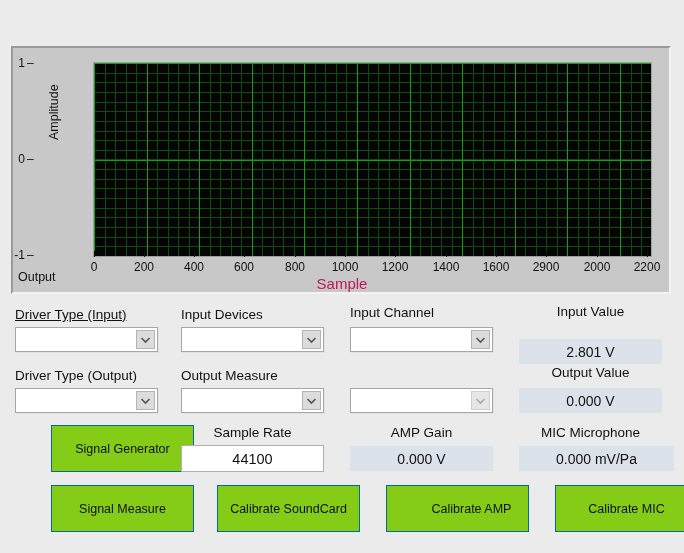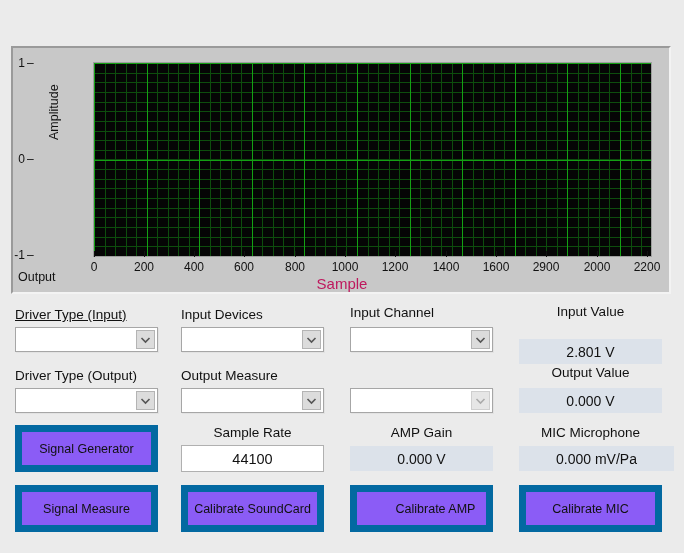--- a/index.html
+++ b/index.html
@@ -96,25 +96,25 @@
     font-size:14px;color:#111;
   }
   .numbox{
     position:absolute;height:27px;
     background:#ffffff;border:1px solid #b0b0b0;box-sizing:border-box;
     display:flex;align-items:center;justify-content:center;
     font-size:14.5px;color:#111;
   }
   .btn-std{
     position:absolute;height:47px;
-    background:#8b5cf6;
-    border:7px solid #0369a1;
+    background:#84cc16;
+    border:1px solid #0369a1;
     box-sizing:border-box;
     display:flex;align-items:center;justify-content:center;
-    font-size:12.5px;color:#111;
+    font-size:12.5px;color:#111;margin-left:36px;
   }
   .center{text-align:center;}
 </style>
 </head>
 <body>
 
 <div id="app">
 
 
   <div class="graph-panel">

